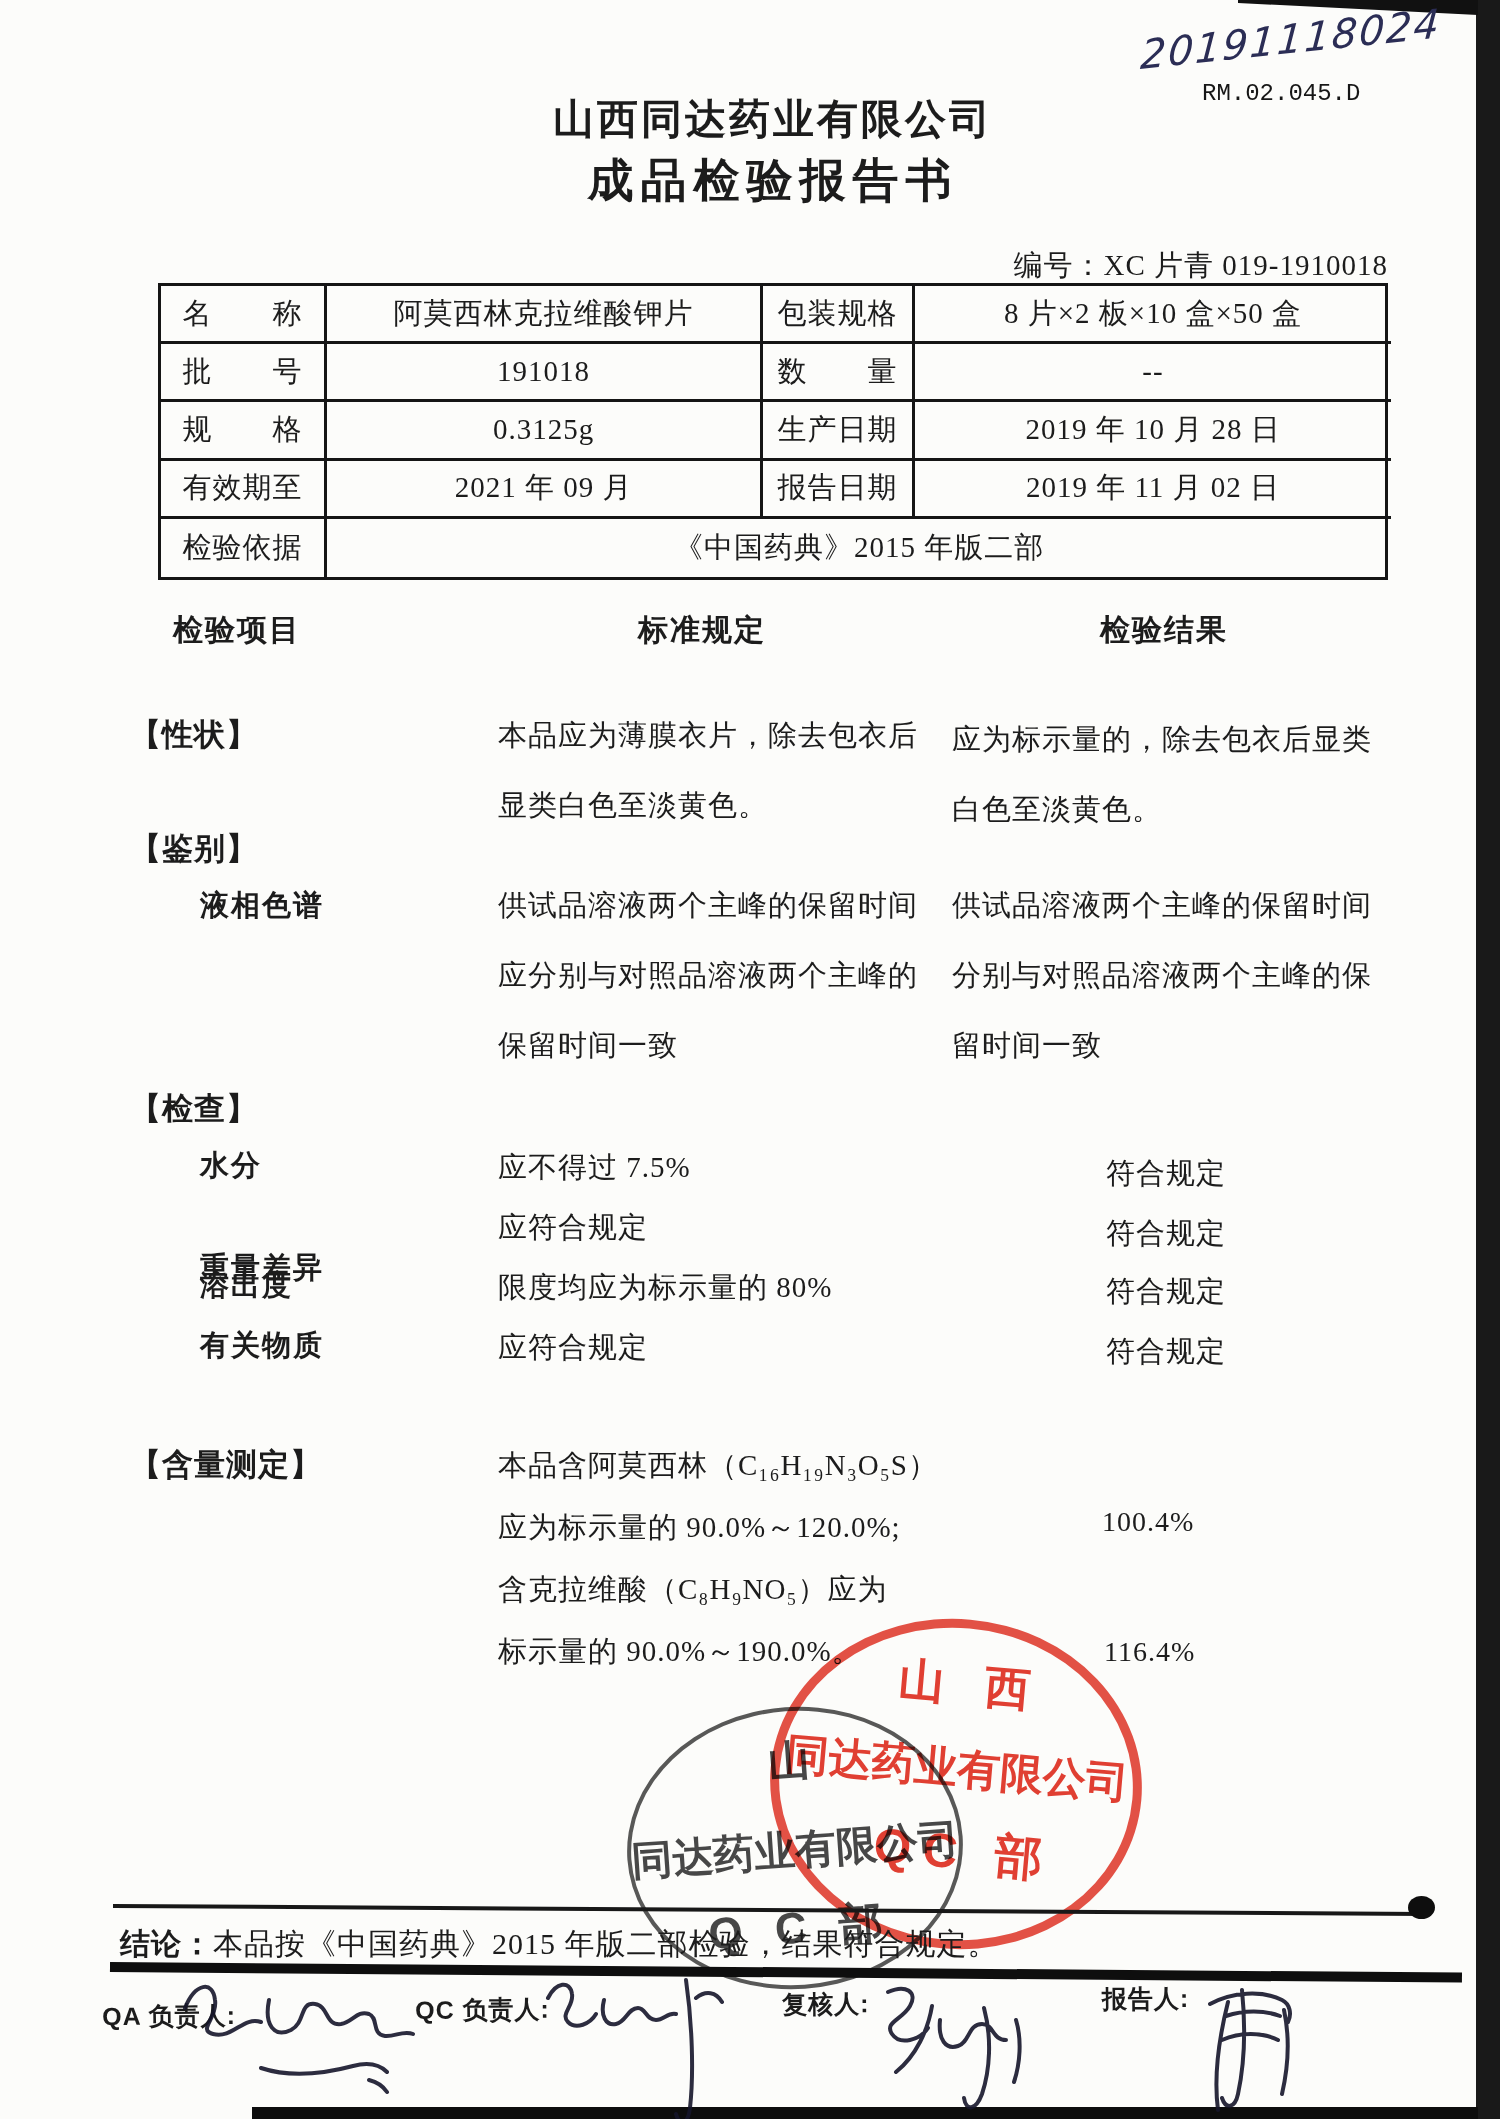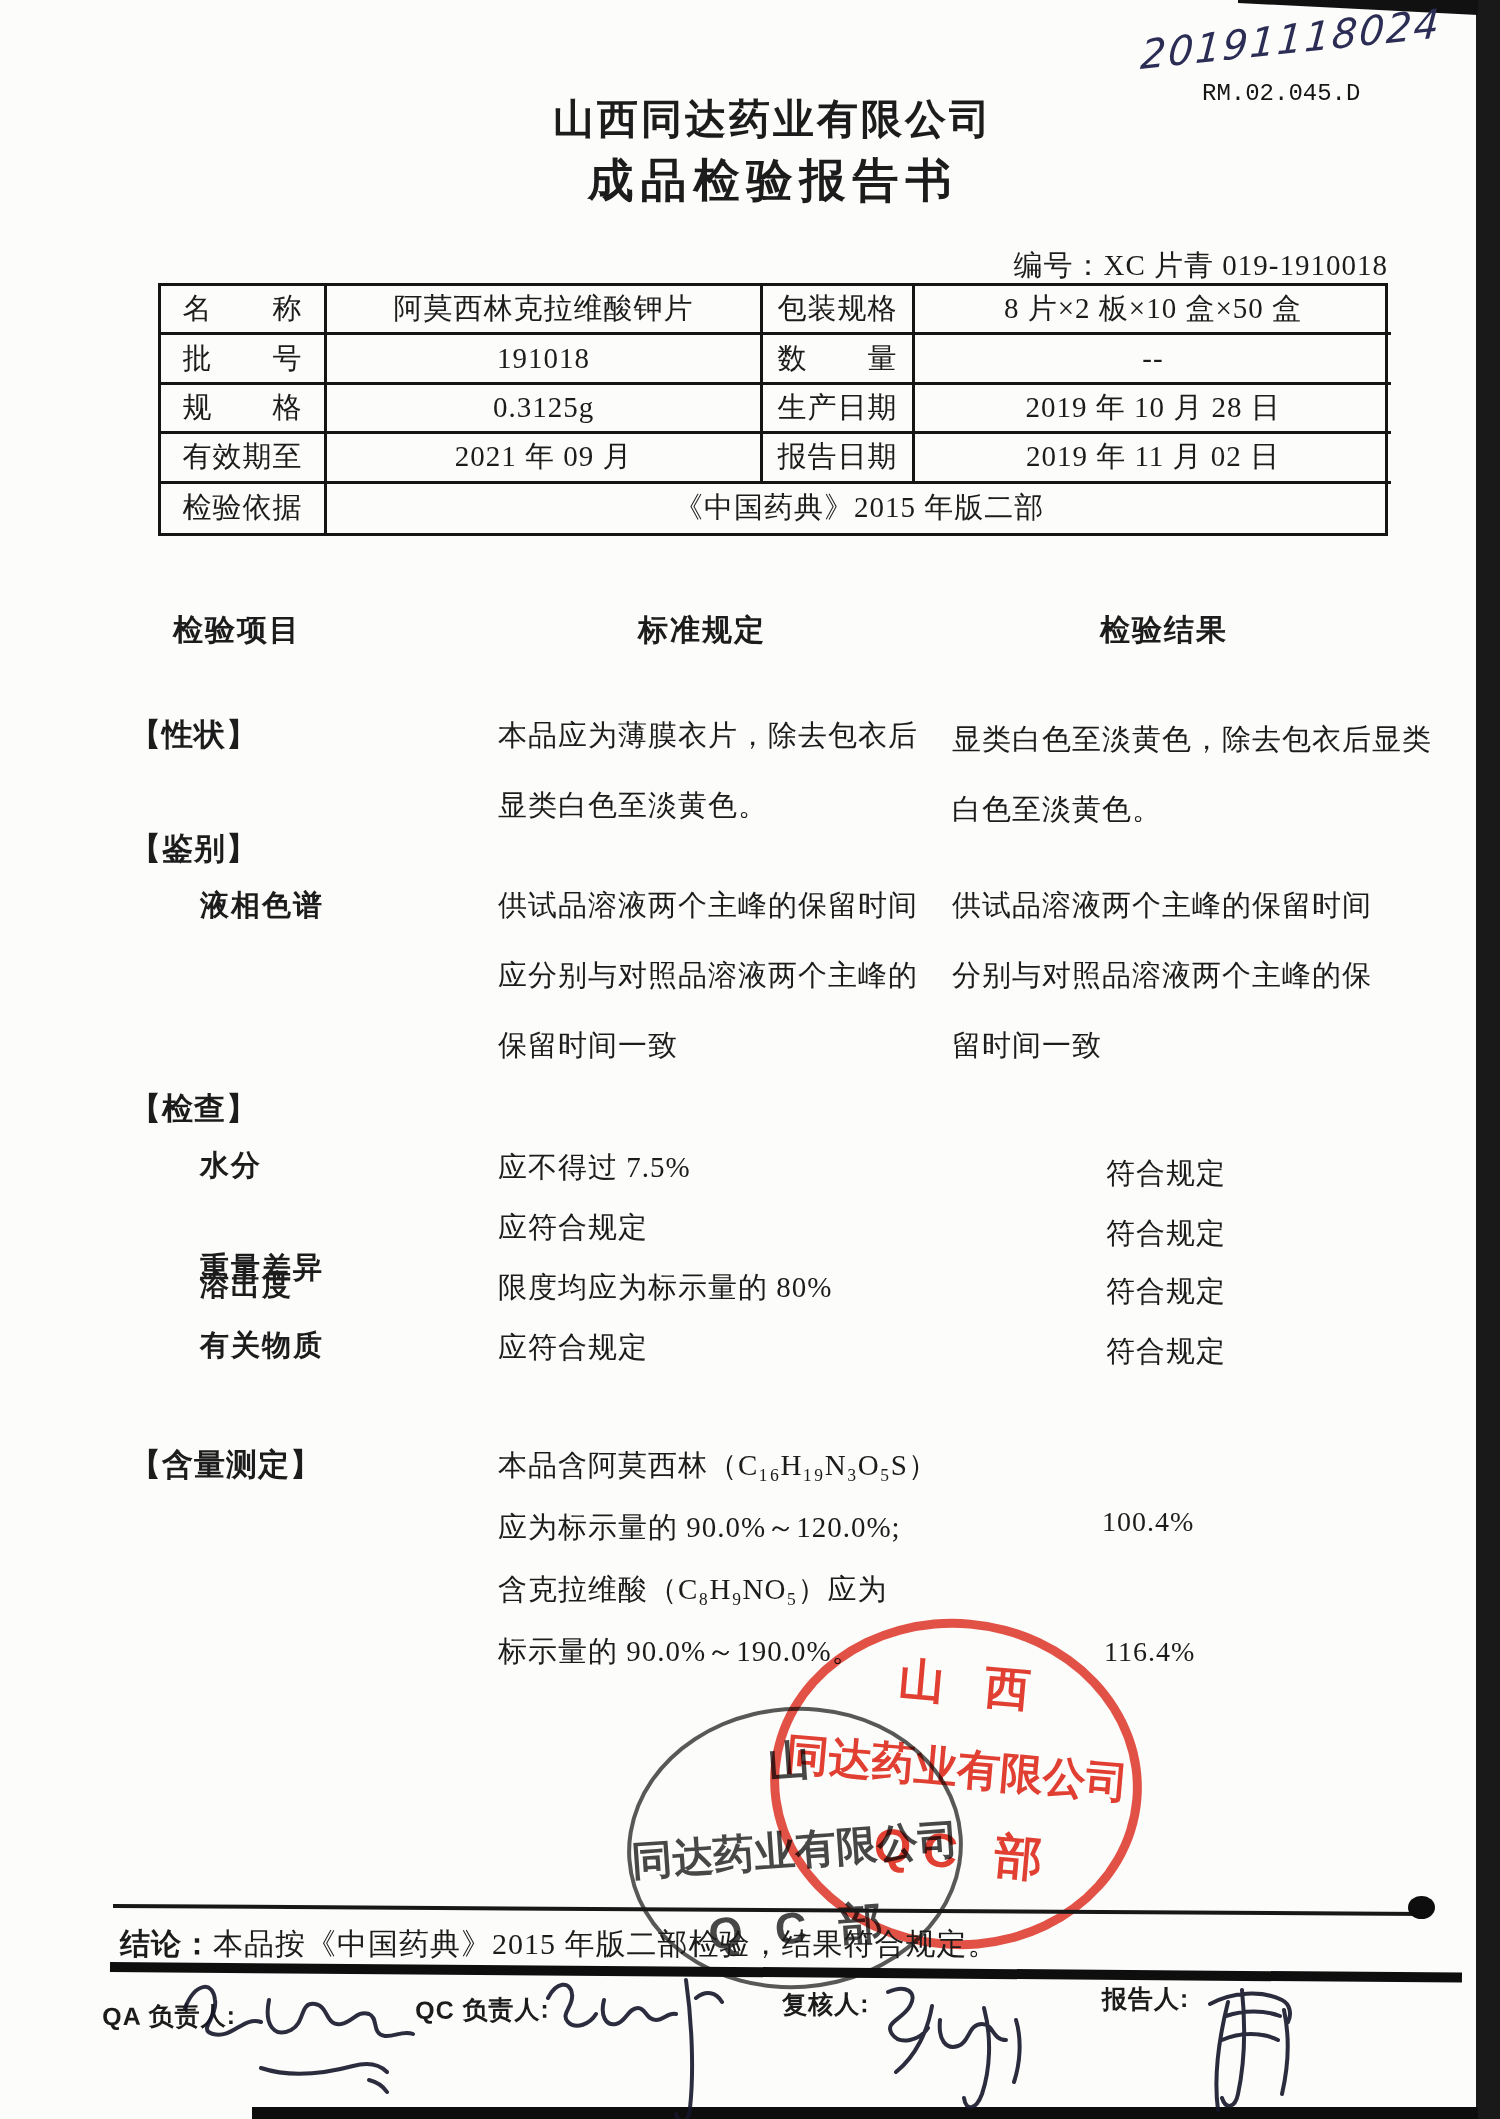--- a/index.html
+++ b/index.html
@@ -25,21 +25,21 @@
   .formcode{left:1202px;top:80px;font-family:"Liberation Mono","DejaVu Sans Mono",monospace;
     font-size:24px;letter-spacing:0px;color:#161616;}
   .company{left:773px;top:92px;transform:translateX(-50%);
     font-size:41px;font-weight:600;letter-spacing:3px;white-space:nowrap;}
   .doctitle{left:773px;top:150px;transform:translateX(-50%);
     font-family:"Liberation Sans","DejaVu Sans",sans-serif;
     font-size:46px;font-weight:bold;letter-spacing:7px;white-space:nowrap;}
   .report-no{right:112px;top:246px;font-size:29px;letter-spacing:1px;white-space:nowrap;}
   
   #info-table{
-    left:158px;top:283px;width:1230px;height:253px;
+    left:158px;top:283px;width:1230px;height:297px;
     display:grid;grid-template-columns:166px 436px 152px 476px;
     grid-template-rows:repeat(5,1fr);
     border:3px solid #151515;box-sizing:border-box;background:transparent;
   }
   .cell{
     border-right:3px solid #151515;border-bottom:3px solid #151515;
     display:flex;align-items:center;justify-content:center;
     font-size:29px;letter-spacing:1px;white-space:nowrap;box-sizing:border-box;
   }
   .cell.no-r{border-right:none;}
@@ -134,21 +134,21 @@
     <div class="cell no-b no-r span3">《中国药典》2015 年版二部</div>
   </div>
 
   <div class="abs colhead" style="left:237px;top:610px;">检验项目</div>
   <div class="abs colhead" style="left:702px;top:610px;">标准规定</div>
   <div class="abs colhead" style="left:1152px;top:610px;margin-left:12px;">检验结果</div>
 
   <div class="abs sec-h" style="left:130px;top:714px;">【性状】</div>
   <div class="abs std" style="left:477px;top:716px;">本品应为薄膜衣片，除去包衣后</div>
   <div class="abs std" style="left:477px;top:786px;">显类白色至淡黄色。</div>
-  <div class="abs res" style="left:931px;top:720px;">显类白色至淡黄色，除去包衣后显类</div>
+  <div class="abs res" style="left:931px;top:720px;">应为标示量的，除去包衣后显类</div>
   <div class="abs res" style="left:931px;top:790px;">白色至淡黄色。</div>
 
   <div class="abs sec-h" style="left:130px;top:828px;">【鉴别】</div>
   <div class="abs item" style="left:200px;top:886px;">液相色谱</div>
   <div class="abs std" style="left:477px;top:886px;">供试品溶液两个主峰的保留时间</div>
   <div class="abs std" style="left:477px;top:956px;">应分别与对照品溶液两个主峰的</div>
   <div class="abs std" style="left:477px;top:1026px;">保留时间一致</div>
   <div class="abs res" style="left:931px;top:886px;">供试品溶液两个主峰的保留时间</div>
   <div class="abs res" style="left:931px;top:956px;">分别与对照品溶液两个主峰的保</div>
   <div class="abs res" style="left:931px;top:1026px;">留时间一致</div>

